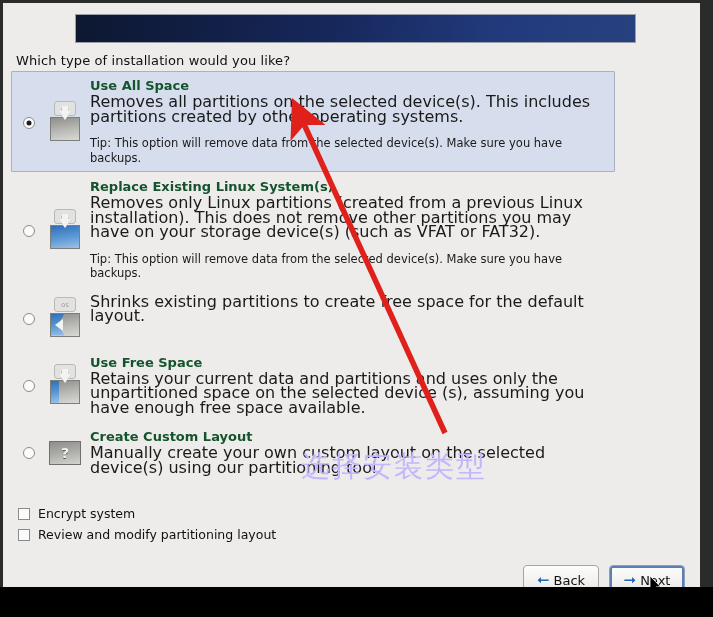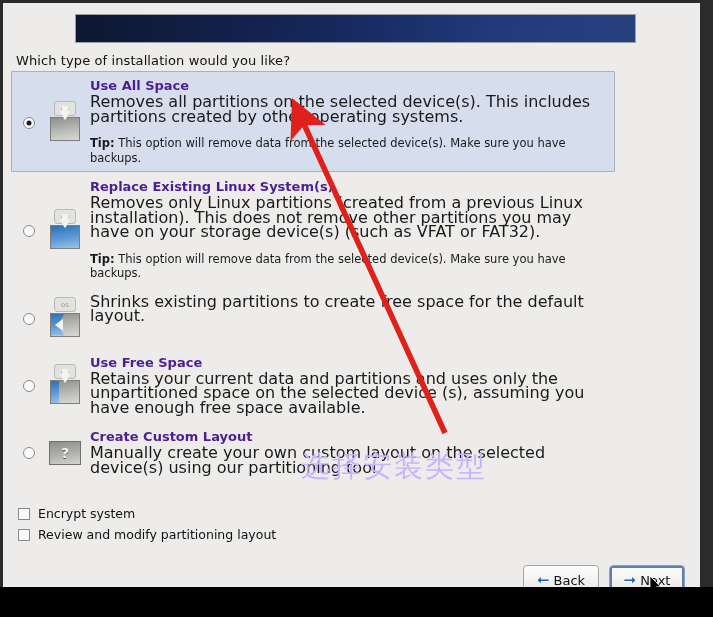--- a/index.html
+++ b/index.html
@@ -208,36 +208,36 @@
   }
 
   .text-cell {
     flex: 1 1 auto;
     padding-left: 2px;
     padding-top: 0px;
   }
   .opt-title {
     font-size: 13px;
     font-weight: bold;
-    color: #4c1d95;
+    color: #14532d;
     line-height: 16px;
     margin-bottom: 1px;
   }
   .opt-desc {
     font-size: 16px;
     color: #1a1a1a;
     line-height: 14.5px;
   }
   .opt-tip {
     font-size: 11.5px;
     color: #1a1a1a;
     line-height: 14.5px;
     margin-top: 12px;
   }
-  .opt-tip b { font-weight: bold; }
+  .opt-tip b { font-weight: normal; }
 
   
   #checks {
     position: absolute;
     left: 15px;
     top: 500px;
   }
   .checkrow {
     display: flex;
     align-items: center;

